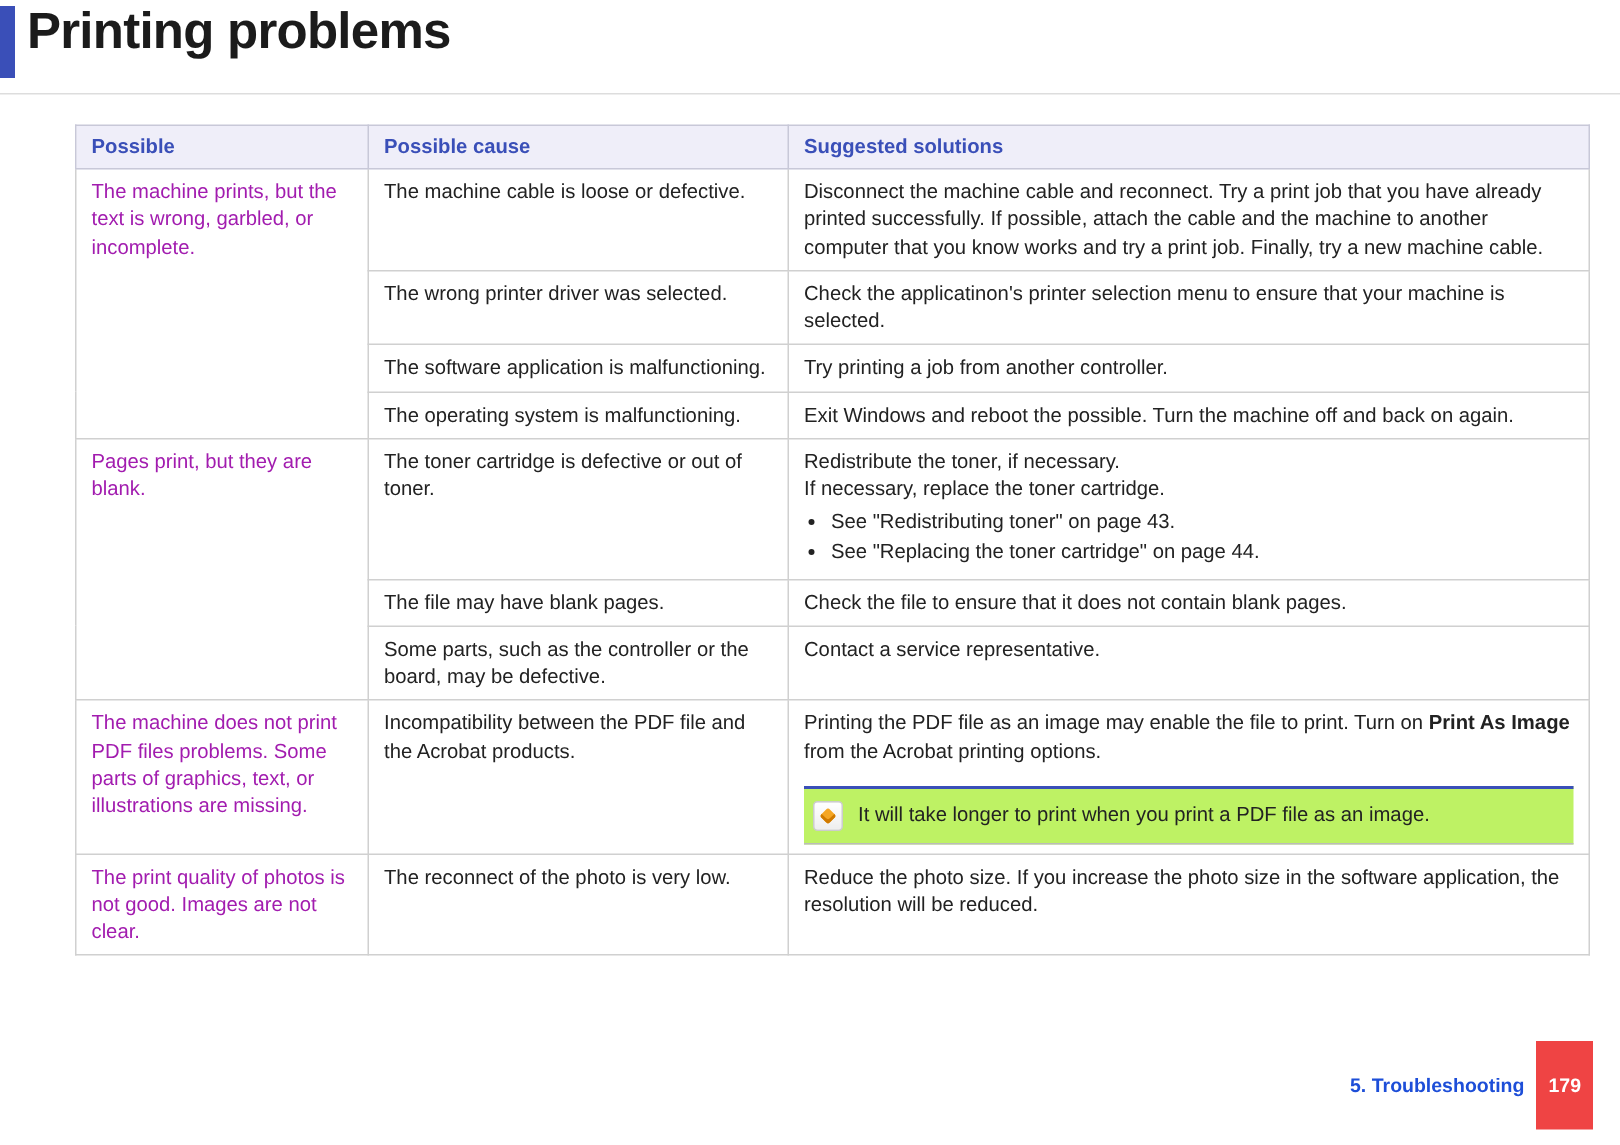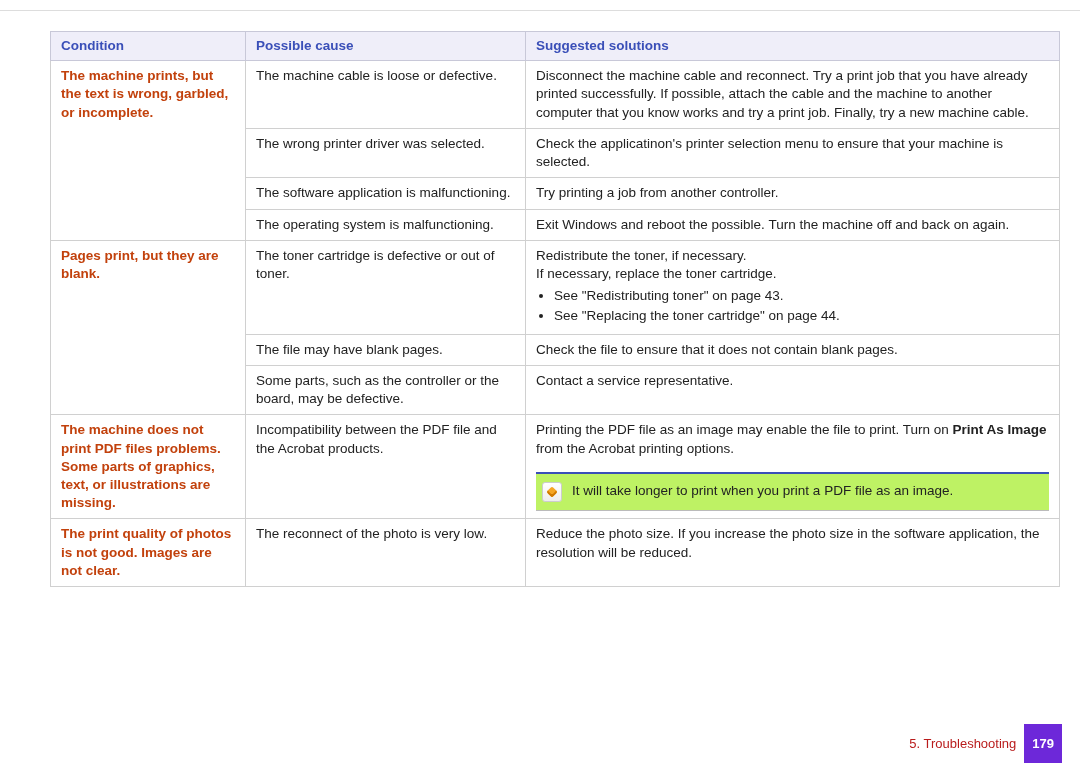--- a/index.html
+++ b/index.html
@@ -61,22 +61,22 @@
     font-size: 13.5px;
   }
   table.trouble th:first-child { text-align: left; }
   table.trouble td {
     border: 1px solid #d0d0d0;
     padding: 6px 10px;
     vertical-align: top;
     background: #fff;
   }
   .cond {
-    font-weight: 700;
-    color: #c2410c;
+    font-weight: 400;
+    color: #a21caf;
     width: 195px;
   }
   .cause { width: 280px; margin-top: 12px; }
   .sol-list { margin: 4px 0 0 0; padding-left: 18px; }
   .sol-list li { margin: 2px 0; }
   .note-box {
     margin-top: 14px;
     border-top: 2px solid #3a4fb8;
     border-bottom: 1px solid #bbb;
     background: #bef264;
@@ -109,42 +109,46 @@
   .footer {
     position: absolute;
     bottom: 10px;
     right: 18px;
     display: flex;
     align-items: center;
     gap: 8px;
     font-size: 13px;
   }
   .footer .chapter {
-    color: #b91c1c;
-    font-weight: 400;
+    color: #1d4ed8;
+    font-weight: 700;
   }
   .footer .page-num {
-    background: #6d28d9;
+    background: #ef4444;
     color: #fff;
     font-weight: 700;
-    padding: 12px 8px;
+    padding: 22px 8px;
   }
 </style>
 </head>
 <body>
 
 <div class="page">
 
+  <div class="title-bar">
+    <div class="title-accent"></div>
+    <h1 class="page-title">Printing problems</h1>
+  </div>
   <div class="rule"></div>
 
   <div class="content">
     <table class="trouble">
       <thead>
         <tr>
-          <th>Condition</th>
+          <th>Possible</th>
           <th>Possible cause</th>
           <th>Suggested solutions</th>
         </tr>
       </thead>
       <tbody>
 
         <tr>
           <td class="cond" rowspan="4">The machine prints, but the text is wrong, garbled, or incomplete.</td>
           <td class="cause">The machine cable is loose or defective.</td>
           <td>Disconnect the machine cable and reconnect. Try a print job that you have already printed successfully. If possible, attach the cable and the machine to another computer that you know works and try a print job. Finally, try a new machine cable.</td>

